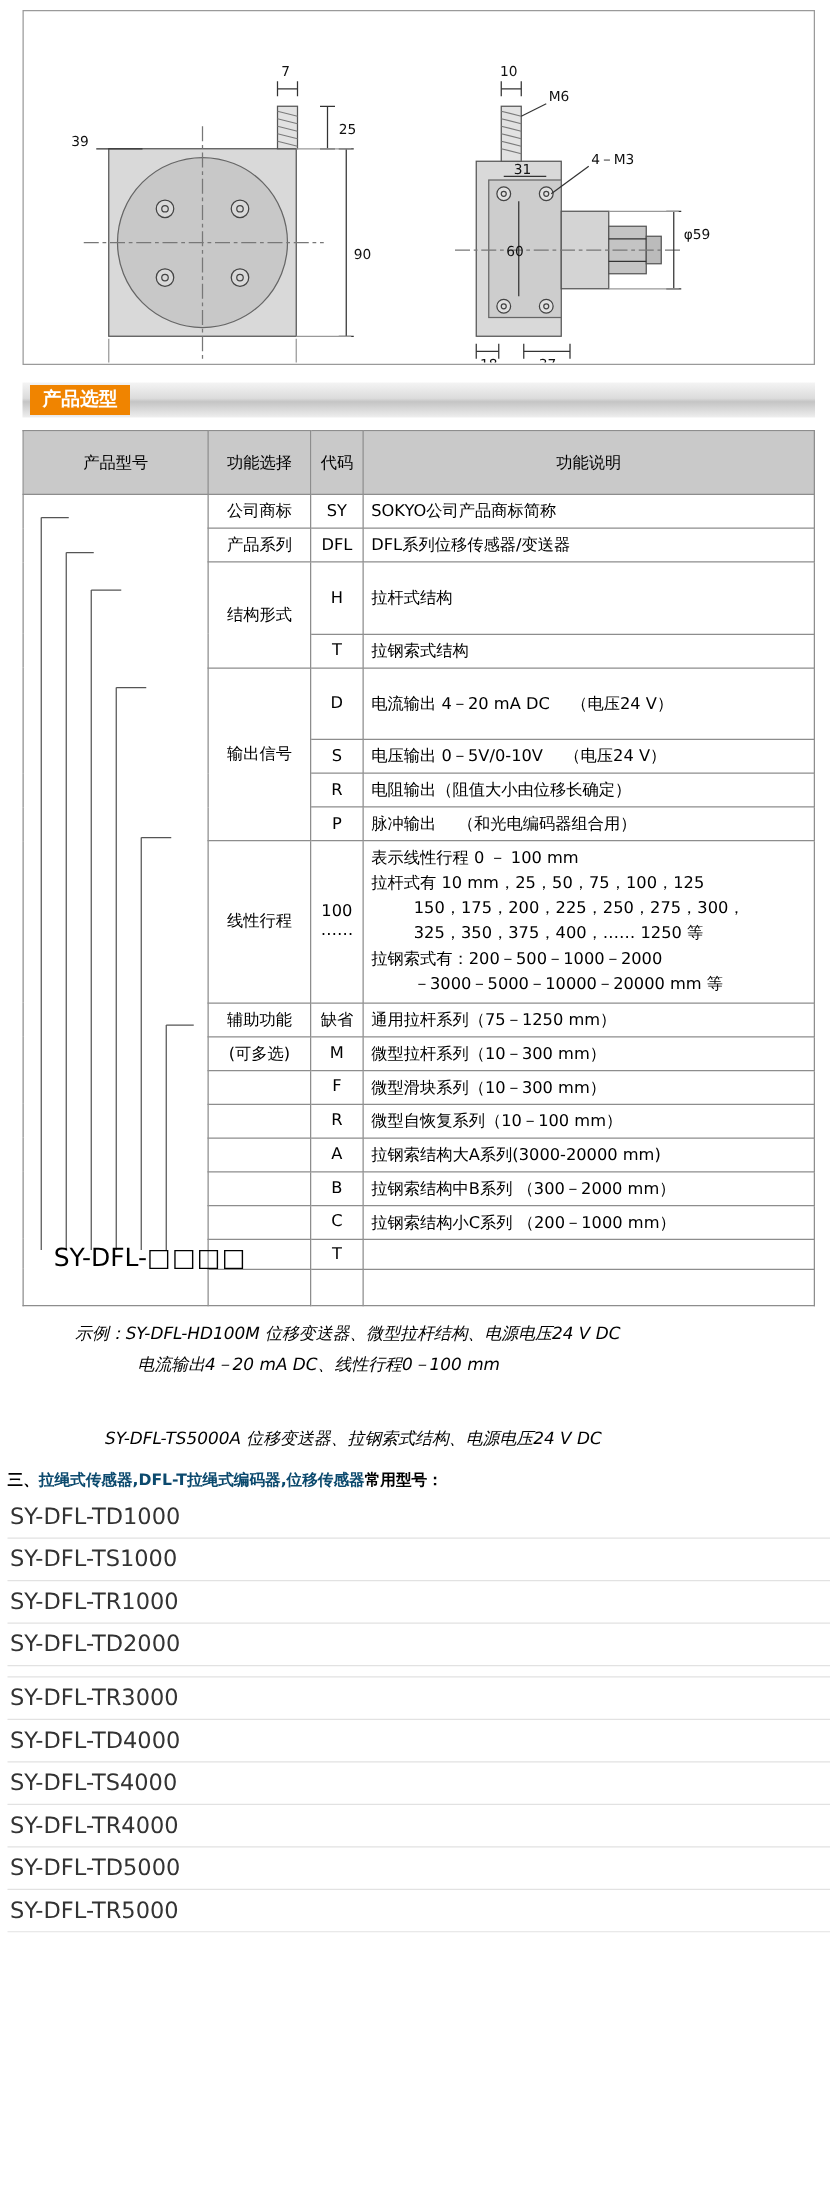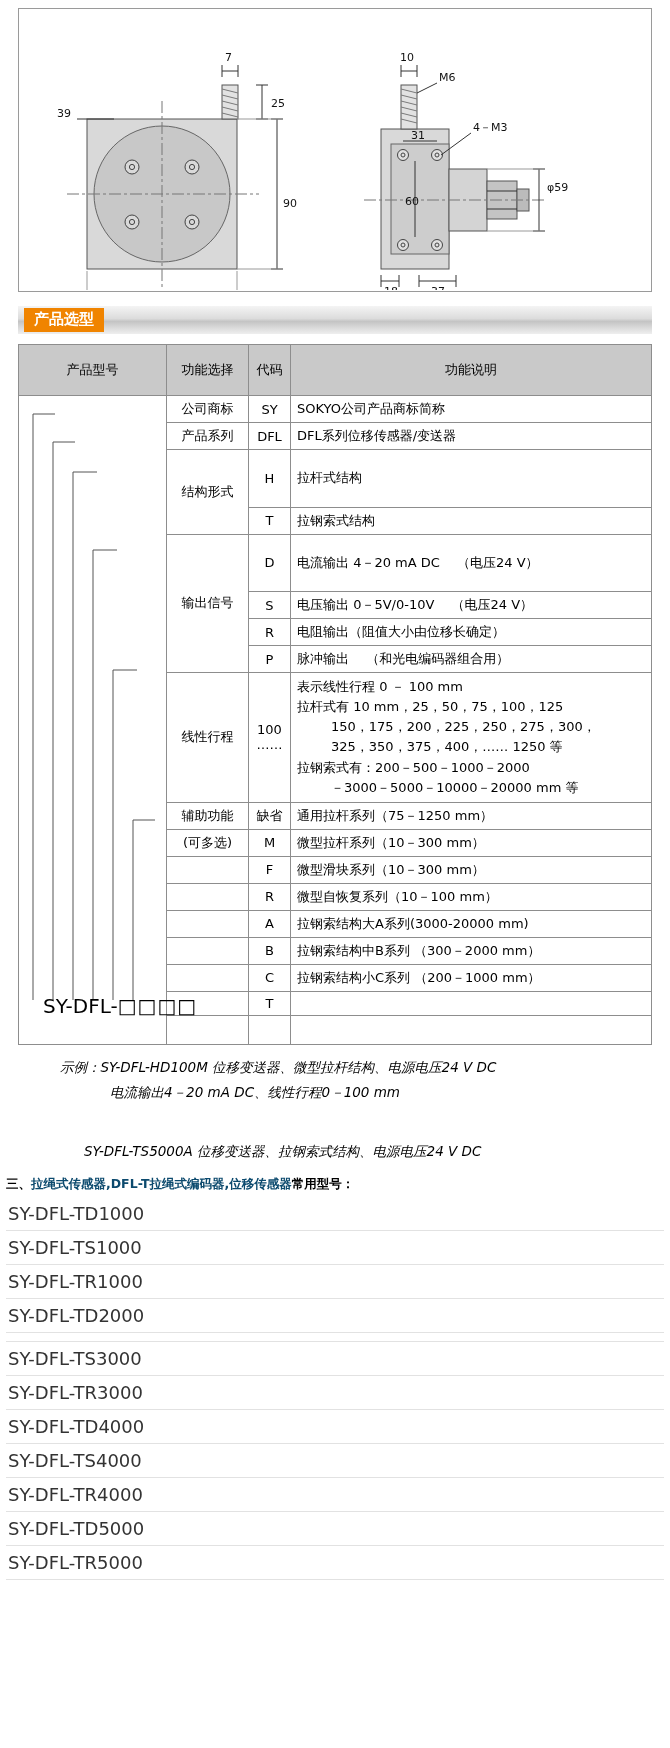--- a/index.html
+++ b/index.html
@@ -408,21 +408,20 @@
 
   <div class="list-head">
     <span class="strong">三、</span><span class="orange">拉绳式传感器,DFL-T拉绳式编码器,位移传感器</span><span class="strong">常用型号：</span>
   </div>
   <ul class="models">
     <li>SY-DFL-TD1000</li>
     <li>SY-DFL-TS1000</li>
     <li>SY-DFL-TR1000</li>
     <li>SY-DFL-TD2000</li>
     <li class="clipped"></li>
-    <li>SY-DFL-TS3000</li>
     <li>SY-DFL-TR3000</li>
     <li>SY-DFL-TD4000</li>
     <li>SY-DFL-TS4000</li>
     <li>SY-DFL-TR4000</li>
     <li>SY-DFL-TD5000</li>
     <li>SY-DFL-TR5000</li>
   </ul>
 
 </div>
 

